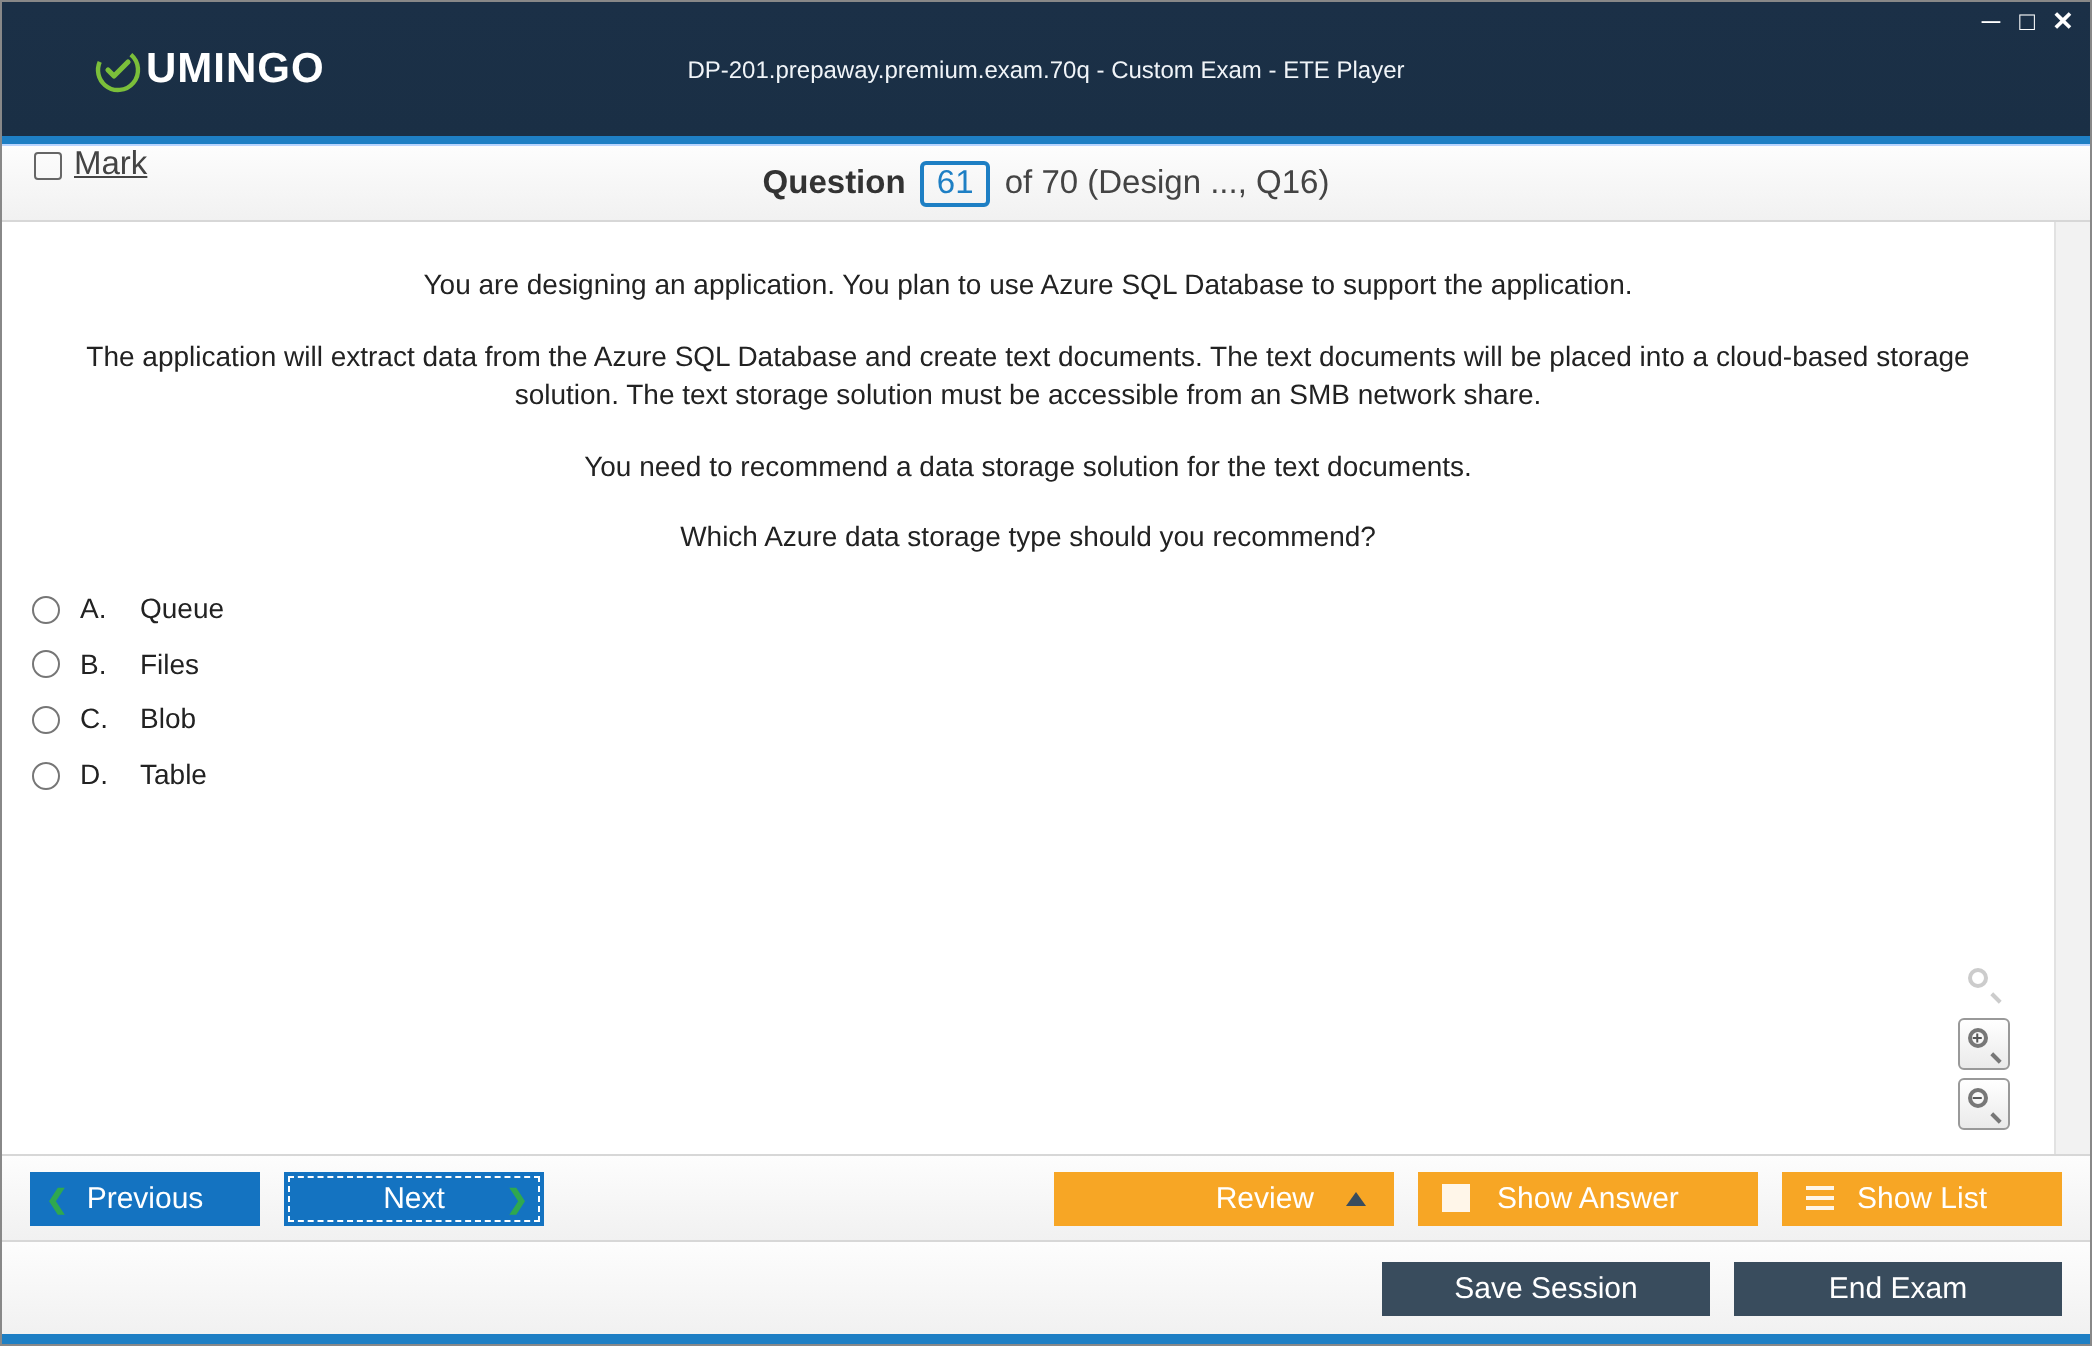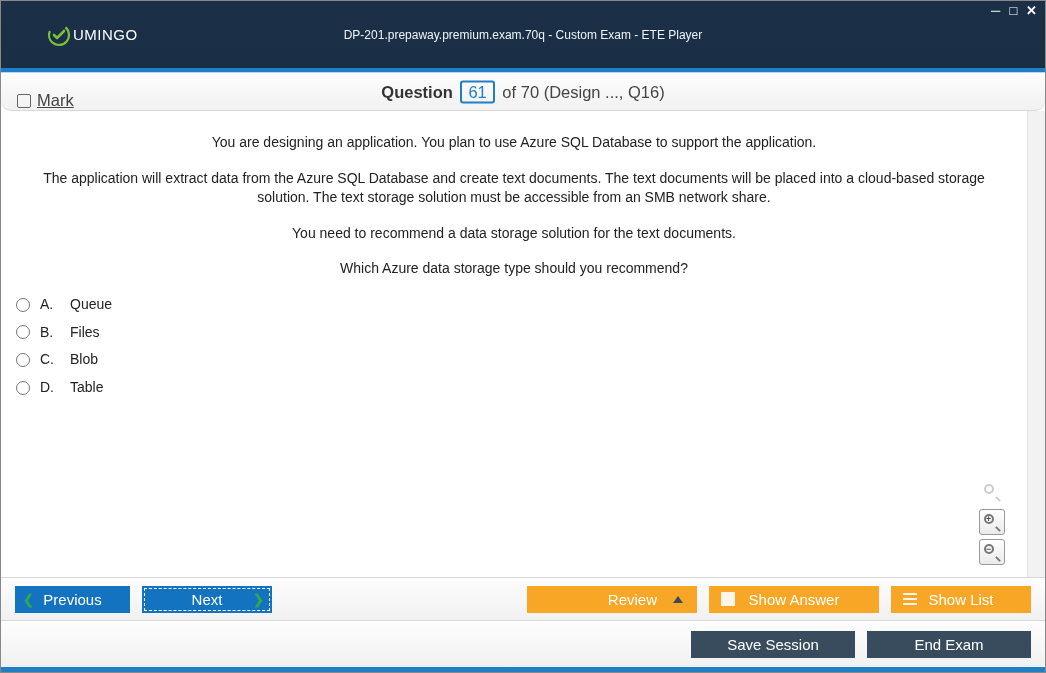--- a/index.html
+++ b/index.html
@@ -3,25 +3,25 @@
 <meta charset="utf-8">
 <style>
 * { margin:0; padding:0; box-sizing:border-box; font-family:"Segoe UI",Arial,sans-serif; }
 html,body { width:1046px; height:673px; overflow:hidden; background:#fff; }
 .window { width:1046px; height:673px; border:1px solid #888; display:flex; flex-direction:column; background:#fff; }
 .titlebar { height:67px; background:linear-gradient(#1b3047,#1a2f45); color:#dfe6ec; position:relative; display:flex; align-items:center; }
 .wincontrols { position:absolute; top:2px; right:6px; display:flex; gap:3px; }
 .wincontrols span { width:15px; height:14px; display:flex; align-items:center; justify-content:center; color:#fff; font-size:13px; line-height:1; cursor:pointer; font-weight:bold; }
 .logo { display:flex; align-items:center; margin-left:46px; }
 .logo svg { width:24px; height:24px; }
-.logo-text { color:#fff; font-weight:400; letter-spacing:0.5px; font-size:15px; margin-left:2px; }
+.logo-text { color:#fff; font-weight:700; letter-spacing:0.5px; font-size:21px; margin-left:2px; }
 .title-text { position:absolute; left:0; right:0; top:50%; transform:translateY(-50%); text-align:center; font-size:12px; color:#f0f4f8; pointer-events:none; }
 .bluebar { height:4px; background:#1e7fc4; }
 .lightbluebar { height:1px; background:#b9d5ff; }
-.question-header { height:38px; background:linear-gradient(#fdfdfd,#f1f1f1); border-bottom:1px solid #d7d7d7; display:flex; align-items:flex-end; font-size:16.5px; color:#444; position:relative;border-radius:10px; }
+.question-header { height:38px; background:linear-gradient(#fdfdfd,#f1f1f1); border-bottom:1px solid #d7d7d7; display:flex; align-items:flex-start; font-size:16.5px; color:#444; position:relative; }
 .mark-wrap { display:flex; align-items:center; margin-left:16px; gap:6px; cursor:pointer; }
 .mark-box { width:14px; height:14px; border:1.5px solid #666; border-radius:2px; }
 .mark-text { text-decoration:underline; color:#444; }
 .q-center { position:absolute; left:0; right:0; top:50%; transform:translateY(-50%); text-align:center; pointer-events:none; }
 .q-center b { font-weight:600; color:#333; }
 .q-num-box { display:inline-block; border:2px solid #1e7fc4; border-radius:3px; padding:0 6px; color:#1e7fc4; font-weight:500; margin:0 3px; }
 .content { flex:1; display:flex; overflow:hidden; border-bottom:1px solid #d7d7d7; }
 .content-inner { flex:1; padding:22px 15px 10px 15px; font-size:14px; color:#222; line-height:1.4; position:relative; }
 .content-inner p { margin-bottom:16px;text-align:center; }
 .options { margin-top:14px; }

